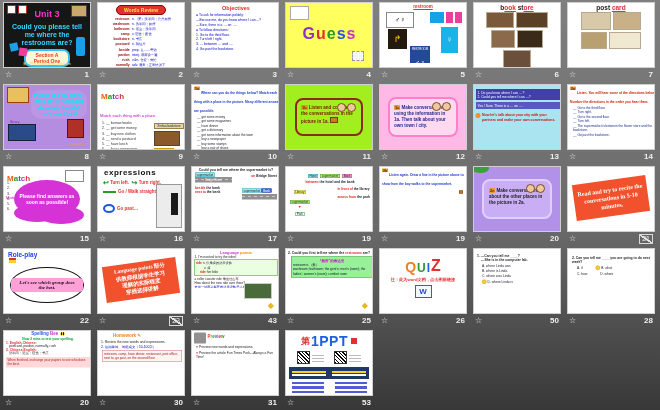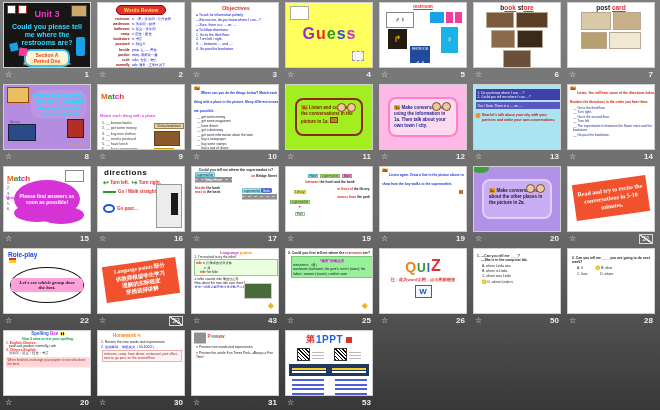--- a/index.html
+++ b/index.html
@@ -192,21 +192,21 @@
     padding:2px 3px;margin:3px 8px 0;}
   .s30-l{font-size:6.8px;margin:1px 0 0 6px;line-height:1.35;}
   
   .s31-img{float:left;width:24px;height:22px;background:#909090;border-radius:2px;margin:3px 3px 2px 4px;}
   .s31-title{font-weight:bold;font-size:9px;padding-top:6px;}
   .p1{color:#e03030}.p2{color:#f08020}.p3{color:#2a9a2a}.p4{color:#3060e0}.p5{color:#a030d0}.p6{color:#e03030}.p7{color:#2a9a2a}
   .s31-b{clear:both;font-size:6.6px;color:#222;margin:4px 4px 0 8px;line-height:1.3;}
   .heart{color:#e03030;margin-right:2px;}
   
   .s32-logo{display:flex;justify-content:center;align-items:center;gap:1px;margin-top:2px;font-weight:bold;}
-  .l1{color:#e03030;font-size:9px}.l2{color:#2060e0;font-size:10px;letter-spacing:.5px}
+  .l1{color:#e03030;font-size:9px}.l2{color:#2060e0;font-size:14px;letter-spacing:.5px}
   .s32-licon{width:6px;height:6px;background:#e03030;margin-left:2px;}
   .s32-qrrow{display:flex;justify-content:center;gap:10px;margin-top:2px;}
   .qr{width:11px;height:11px;border:1px solid #333;
     background:repeating-linear-gradient(45deg,#000 0 1px,#fff 1px 2.5px);}
   .qlines{width:12px;padding-top:2px;}
   .qlines div{height:1.5px;background:#bbb;margin-top:1.5px;}
   .s32-bar{height:12px;background:#1f3864;margin:3px 3px 0;display:flex;justify-content:space-around;align-items:center;}
   .s32-bar .seg{width:34px;}
   .s32-bar .y{height:2px;background:#f8d020;}
   .s32-bar .w{height:1.5px;background:#fff;margin-top:1.5px;}
@@ -505,21 +505,21 @@
       <div class="s15-cloud">Please find answers as soon as possible!</div>
     </div>
     <div class="meta">
         <span class="star">☆</span>
         <span class="num">15</span>
       </div>
   </div>
 
   <div class="cell">
     <div class="thumb">
-      <div class="s16-title">directions</div>
+      <div class="s16-title">expressions</div>
       <div class="s16-row"><span class="arrow">↩</span> <span>Turn left.</span>&nbsp;&nbsp;<span class="arrow">↪</span> <span>Turn right.</span></div>
       <div class="s16-row"><span class="gline"></span><span>Go / Walk straight on until…</span></div>
       <div class="s16-row" style="margin-top:10px;"><span class="boval"></span><span>Go past…</span></div>
       <div class="s16-map"></div>
       <div class="s16-fig"></div>
     </div>
     <div class="meta">
         <span class="star">☆</span>
         <span class="num">16</span>
       </div>

